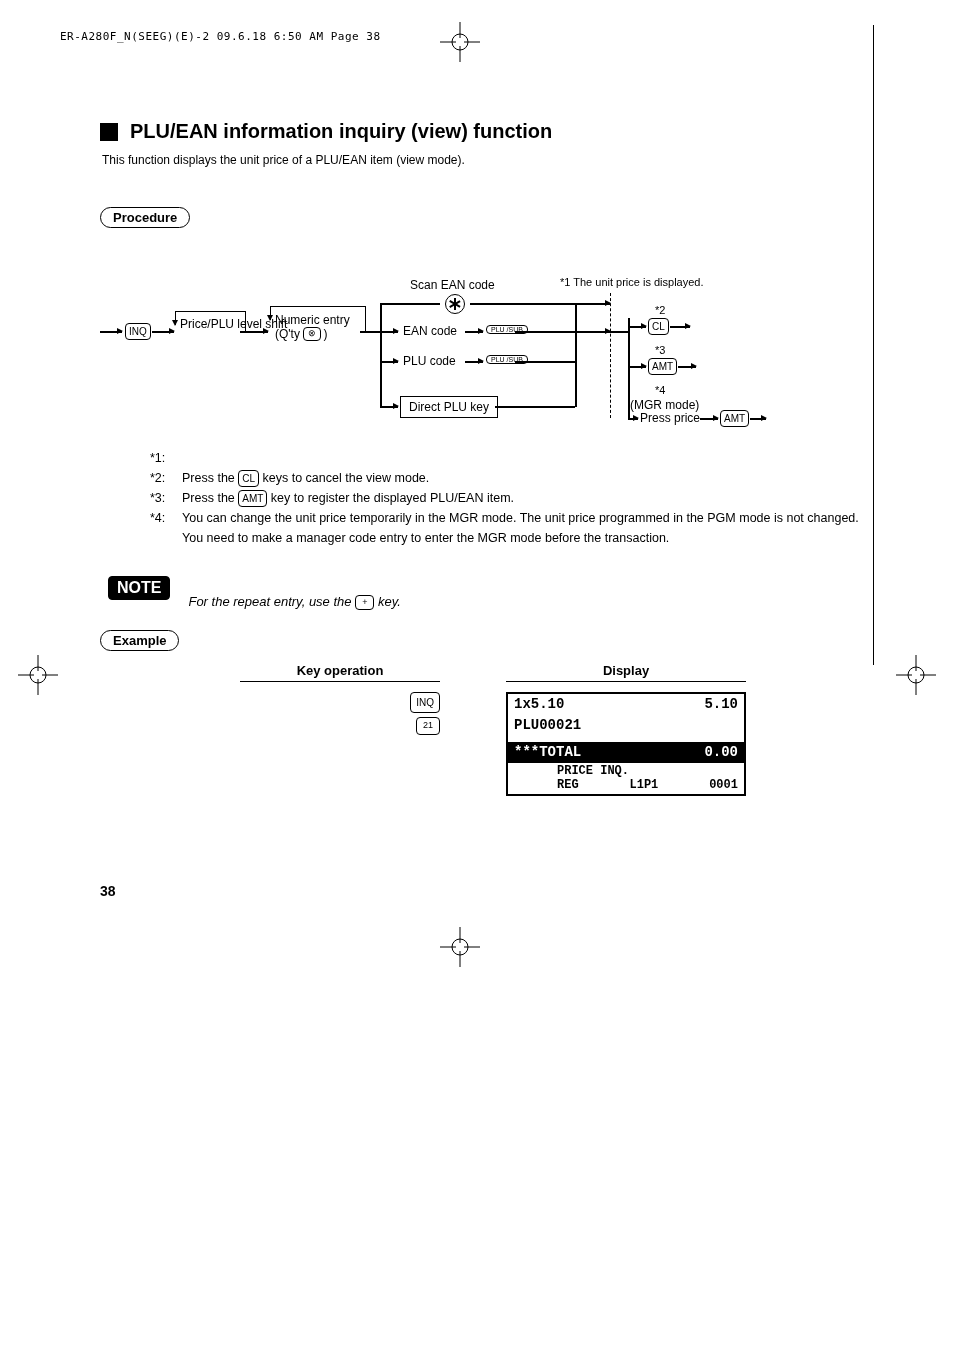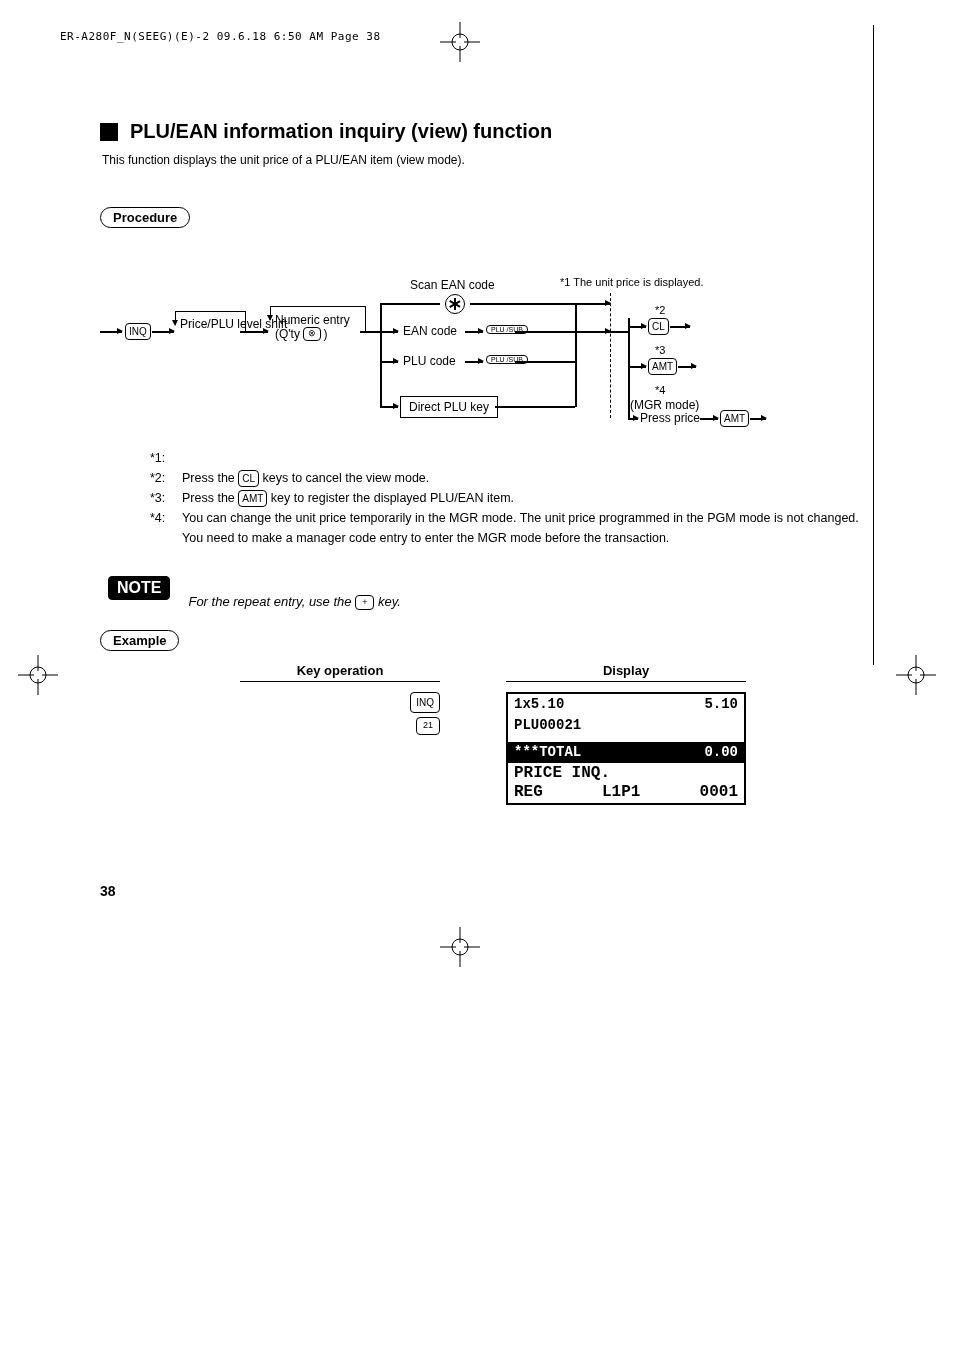--- a/index.html
+++ b/index.html
@@ -158,21 +158,21 @@
     line-height: 1.2;
     margin-bottom: 4px;
   }
   .lcd .lcd-row {
     display: flex;
     justify-content: space-between;
     padding: 2px 6px;
     text-align: right;
   }
   .lcd .inv { background: #000; color: #fff; }
-  .lcd .sub { font-size: 16px; padding: 1px 6px; display:flex; justify-content:space-between;}
+  .lcd .sub { font-size: 12px; padding: 1px 6px; display:flex; justify-content:space-between;margin-left:43px;}
   .flow-line { position: absolute; background: #000; }
   .arrow-right::after {
     content: "";
     position: absolute;
     right: -1px; top: -3px;
     border-left: 6px solid #000;
     border-top: 3.5px solid transparent;
     border-bottom: 3.5px solid transparent;
   }
   .arrow-down::after {

